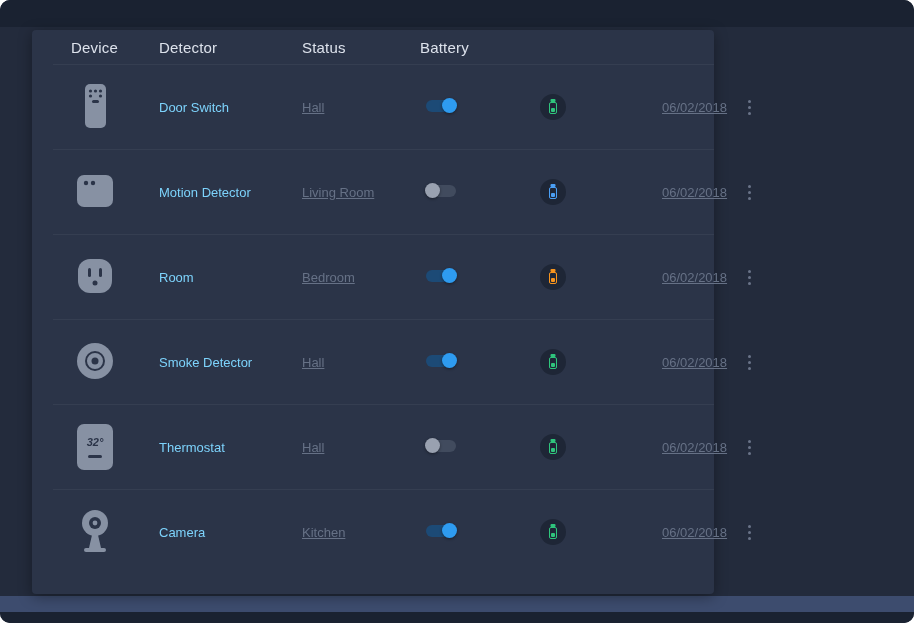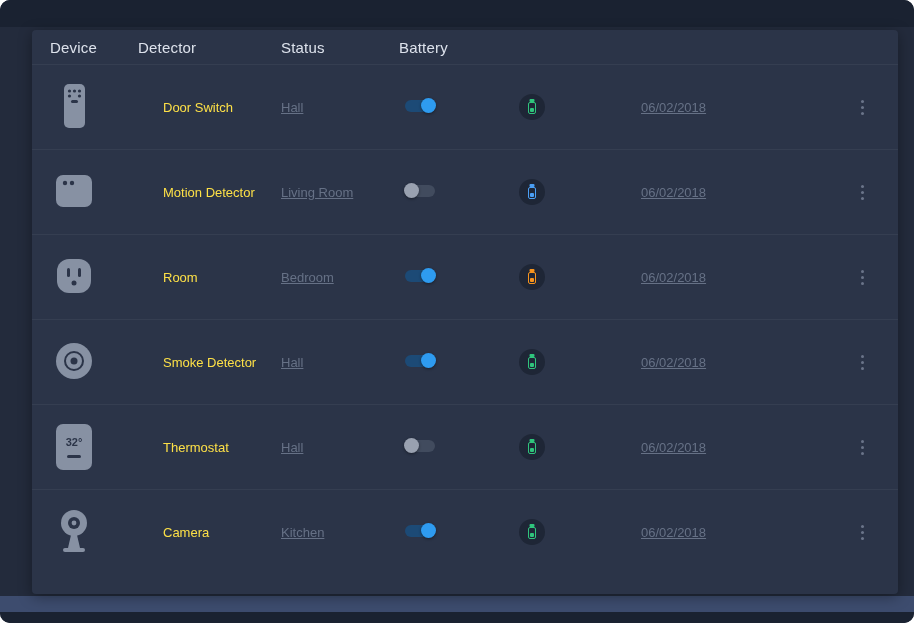--- a/index.html
+++ b/index.html
@@ -21,49 +21,50 @@
   }
   .bottom-accent{
     position:absolute;bottom:11px;left:0;right:0;height:16px;
     background:#3d4c6e;
   }
   .bottom-bar{
     position:absolute;bottom:0;left:0;right:0;height:11px;
     background:#1a2231;
   }
   .card{
-    position:absolute;top:30px;left:32px;width:866px;
+    position:absolute;top:30px;left:32px;width:682px;
     background:#2b3448;
     border-radius:4px;
     box-shadow:0 3px 14px rgba(0,0,0,0.35);
     padding-bottom:20px;
     box-sizing:border-box;
+    padding-left:21px;
   }
   .grid-row{
     display:grid;
     grid-template-columns:88px 143px 118px 120px 122px 1fr 44px;
     align-items:center;
     padding:0 14px 0 18px;
   }
   .thead{
     height:34px;
     color:#dde2ec;
     font-size:15px;
     letter-spacing:0.2px;
   }
   .row{
     height:84px;
     border-top:1px solid rgba(255,255,255,0.05);
     font-size:13px;
   }
-  .cell-name{color:#fde047;margin-left:25px;}
+  .cell-name{color:#7dd3fc;}
   .cell-dim{color:#667186;text-decoration:underline;}
   .device-icon{
     display:inline-flex;width:48px;height:48px;
-    align-items:center;justify-content:center;
+    align-items:center;justify-content:center;font-style:italic;
   }
   
   .thermo{
     width:36px;height:46px;background:#8791a3;border-radius:7px;
     display:flex;flex-direction:column;align-items:center;justify-content:center;gap:7px;
   }
   .thermo-label{font-size:11px;font-weight:bold;color:#2b3448;}
   .thermo-line{width:14px;height:3px;border-radius:2px;background:#2b3448;}
   
   .toggle{

